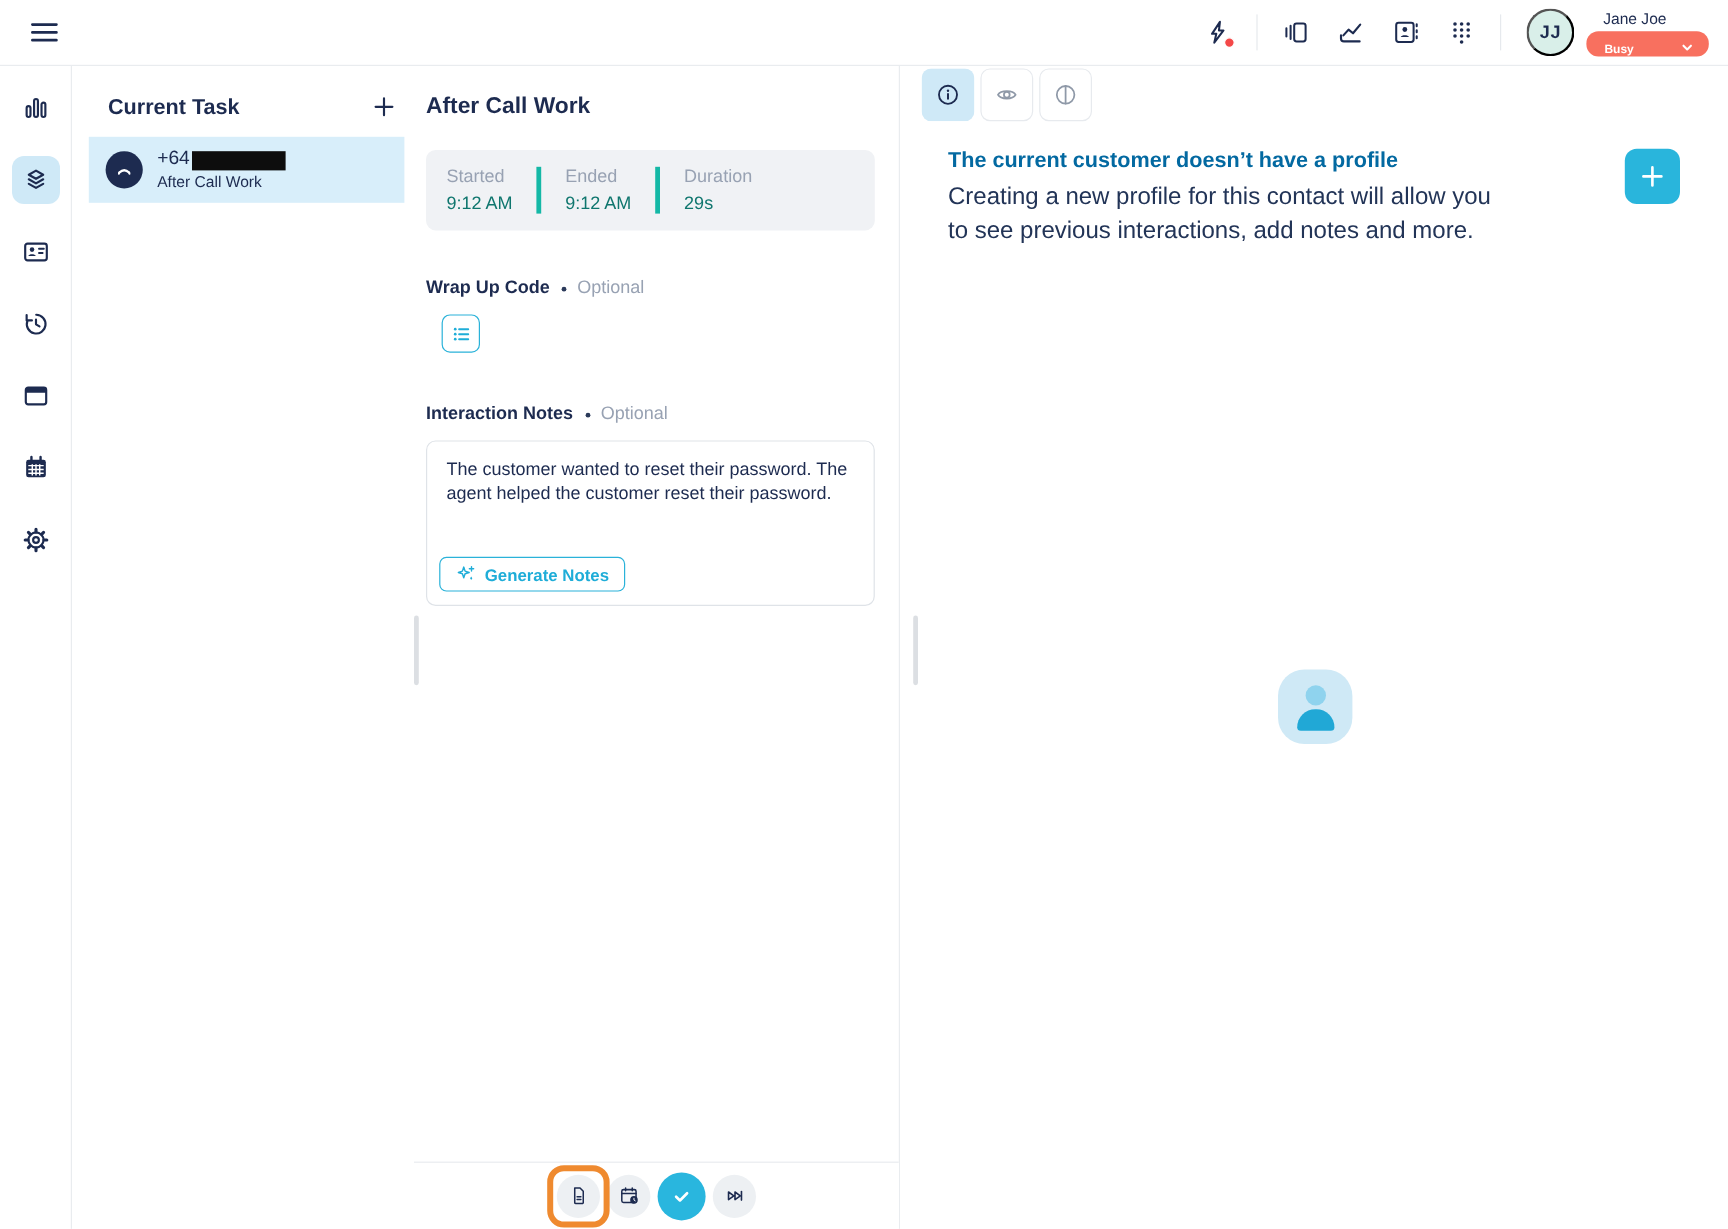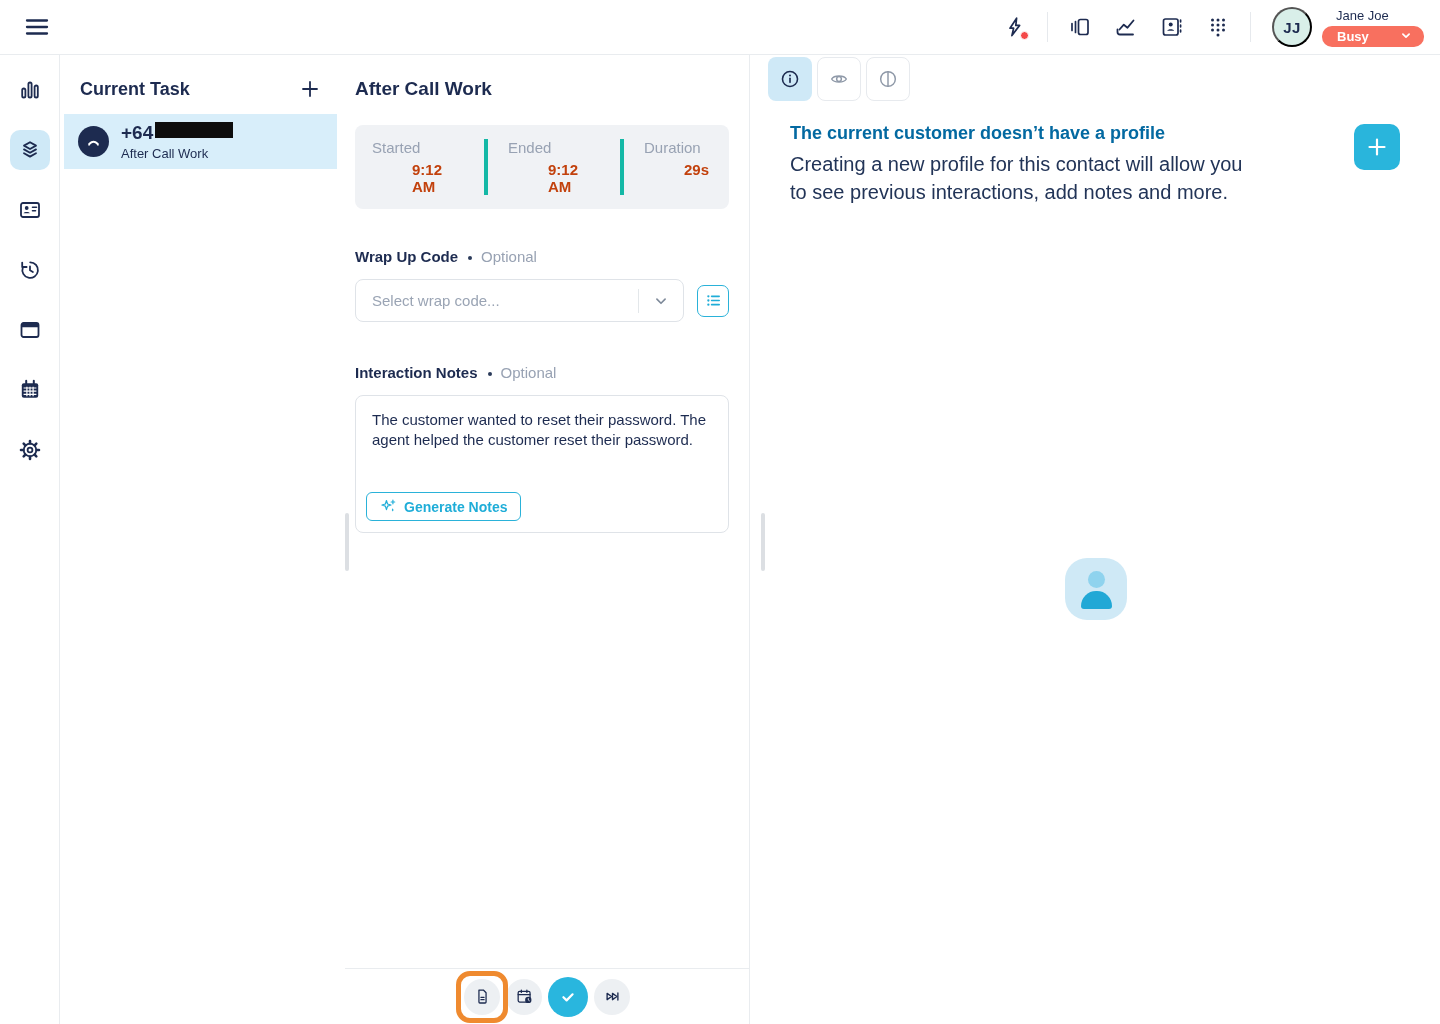--- a/index.html
+++ b/index.html
@@ -16,61 +16,61 @@
   .tb-right { display:flex; align-items:center; margin-right:16px; }
   .tb-icon { width:40px; height:40px; border:none; background:none; display:flex; align-items:center;
     justify-content:center; color:#1d2b50; cursor:pointer; position:relative; margin:0 3px; }
   .tb-sep { width:1px; height:30px; background:#e6e9ed; margin:0 9px; }
   .avatar { width:40px; height:40px; border-radius:50%; background:#d9efe9; color:#1d2b50;
     font-weight:bold; font-size:15px; display:flex; align-items:center; justify-content:center;
     margin:0 10px 0 12px; cursor:pointer; letter-spacing:.5px; }
   .user-col { display:flex; flex-direction:column; align-items:flex-start; }
   .user-name { font-size:13px; color:#1d2b50; margin:0 0 3px 14px; }
   .busy-btn { width:102px; height:21px; background:#f8705f; border:none; border-radius:10px; color:#fff;
-    font-weight:bold; font-size:13px; display:flex; align-items:center; justify-content:space-between;
+    font-weight:bold; font-size:10px; display:flex; align-items:flex-end; justify-content:space-between;
     padding:0 11px 0 15px; cursor:pointer; font-family:inherit; }
   .notif-dot { position:absolute; right:6px; bottom:7px; width:9px; height:9px; border-radius:50%;
     background:#f44848; border:1.5px solid #fff; }
 
   
   .rail { position:absolute; left:0; top:55px; bottom:0; width:60px; background:#fff;
     border-right:1px solid #e9ecef; display:flex; flex-direction:column; align-items:center; padding-top:15px; }
   .rail-btn { width:40px; height:40px; margin-bottom:20px; border:none; background:none; border-radius:10px;
     display:flex; align-items:center; justify-content:center; color:#1d2b50; cursor:pointer; }
   .rail-btn.active { background:#cfe9f7; }
 
   
-  .tasks { position:absolute; left:64px; top:55px; bottom:0; width:277px; background:#fff;
+  .tasks { position:absolute; left:74px; top:55px; bottom:0; width:277px; background:#fff;
     border-right:1px solid #e9ecef; }
   .task-head { display:flex; align-items:center; justify-content:space-between; padding:23px 19px 14px 16px; }
   .task-title { font-size:18px; font-weight:bold; color:#1d2b50; }
   .add-task { border:none; background:none; color:#1d2b50; cursor:pointer; padding:0; }
   .task-item { height:55px; background:#d8eefa; display:flex; align-items:center; padding-left:14px;
     cursor:pointer; }
   .call-badge { width:31px; height:31px; border-radius:50%; background:#1d2b50; color:#fff;
     display:flex; align-items:center; justify-content:center; margin-right:12px; flex:none; }
-  .task-phone { font-size:19px; font-weight:bold; display:flex; align-items:flex-start; }
+  .task-phone { font-size:16px; font-weight:normal; display:flex; align-items:flex-end; }
   .redacted { display:inline-block; width:78px; height:16px; background:#0d0d0d; margin-left:2px; }
   .task-sub { font-size:13px; color:#1d2b50; margin-top:2px; }
 
   
   .detail { position:absolute; left:337px; top:55px; bottom:0; width:413px; background:#fff;
     border-right:1px solid #e9ecef; }
   .thumb { position:absolute; width:4px; height:58px; border-radius:3px; background:#dcdfe3; top:458px; cursor:grab; }
   .detail .thumb { left:8px; }
   .profile .thumb { left:11px; }
   .d-title { font-size:19px; font-weight:bold; margin:23px 0 0 18px; }
   .d-queue { font-size:15px; font-weight:bold; margin:9px 0 0 18px; }
   .d-queue .pipe { color:#9aa4b2; font-weight:normal; padding:0 4px; }
   .stats { display:flex; margin:25px 20px 0 18px; background:#f0f2f5; border-radius:8px; padding:14px 0; }
   .stat { padding:0 20px; }
   .stat:first-child { padding-left:17px; }
   .stat + .stat { border-left:4px solid #14b8a6; }
   .stat-label { font-size:15px; color:#98a2b3; }
-  .stat-value { font-size:15px; font-weight:bold; color:#c2410c; margin-top:5px;margin-left:40px; }
+  .stat-value { font-size:15px; font-weight:normal; color:#0f766e; margin-top:5px; }
   .sec-label { display:flex; align-items:center; margin:39px 0 0 18px; }
   .sec-label .name { font-size:15px; font-weight:bold; }
   .sec-label .dot { width:4px; height:4px; border-radius:50%; background:#2b3a5a; margin:2px 9px 0 10px; }
   .sec-label .opt { font-size:15px; color:#98a2b3; }
   .wrap-row { display:flex; align-items:center; margin:14px 20px 0 18px; }
   .select { flex:1; height:43px; border:1px solid #dfe3e8; border-radius:8px; background:#fff;
     display:flex; align-items:center; cursor:pointer; }
   .select .ph { flex:1; font-size:15px; color:#9aa4b4; padding-left:16px; text-align:left; }
   .select .vsep { width:1px; height:24px; background:#e3e7ea; }
   .select .chev { margin:0 12px; color:#7e8a9a; }
@@ -269,27 +269,20 @@
       <div class="stat-value">29s</div>
     </div>
   </div>
 
   <div class="sec-label">
     <span class="name">Wrap Up Code</span>
     <span class="dot"></span>
     <span class="opt">Optional</span>
   </div>
   <div class="wrap-row">
-    <div class="select">
-      <span class="ph">Select wrap code...</span>
-      <span class="vsep"></span>
-      <svg class="chev" width="20" height="20" viewBox="0 0 22 22">
-        <path class="st" d="M6.5 9l4.5 4.5L15.5 9"></path>
-      </svg>
-    </div>
     <button class="list-btn">
       <svg width="19" height="19" viewBox="0 0 20 20">
         <circle cx="4.6" cy="5.6" r="1.2" fill="currentColor"></circle>
         <circle cx="4.6" cy="10" r="1.2" fill="currentColor"></circle>
         <circle cx="4.6" cy="14.4" r="1.2" fill="currentColor"></circle>
         <path class="st" style="stroke-width:1.7" d="M8 5.6h8M8 10h8M8 14.4h8"></path>
       </svg>
     </button>
   </div>
 

